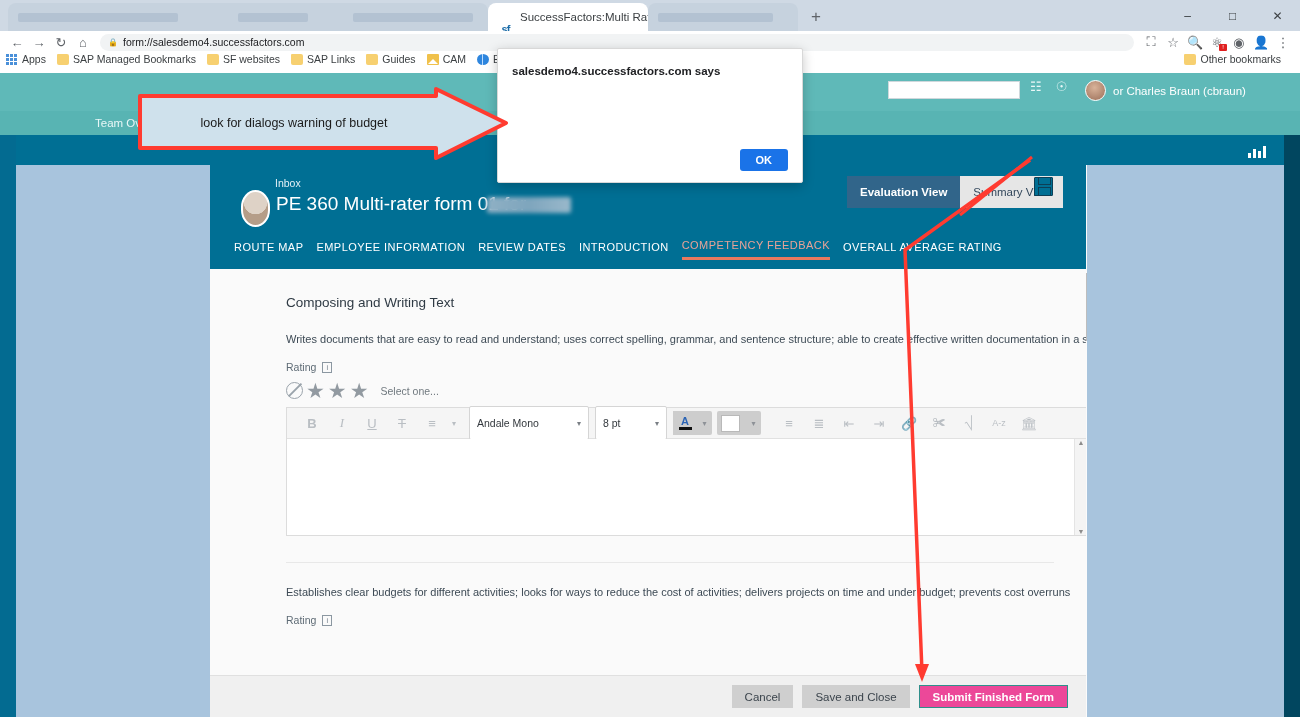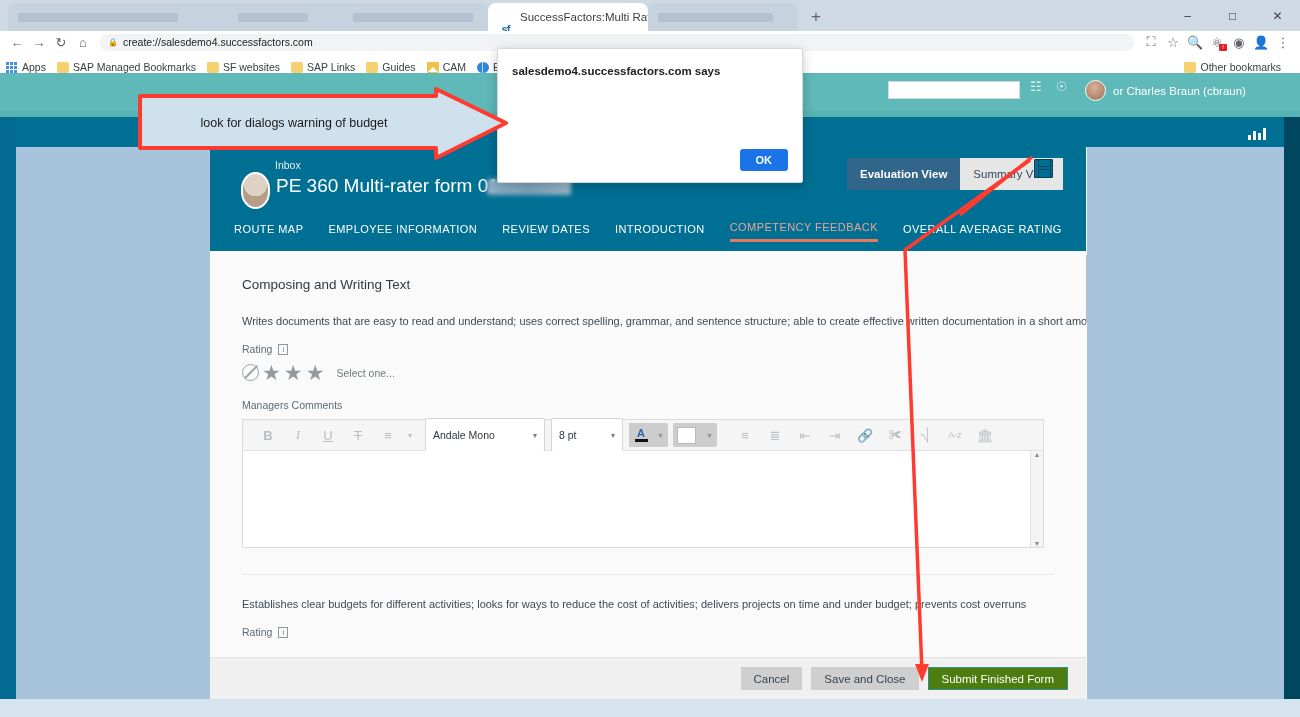--- a/index.html
+++ b/index.html
@@ -64,21 +64,21 @@
   #addr-right { display:flex; align-items:center; flex:0 0 auto; }
   .badge-dot {
     position:absolute; right:1px; bottom:2px; width:8px; height:7px; background:#e02020;
     border-radius:1px; font-size:6px; color:#fff; line-height:7px; text-align:center;
   }
   .ext-ic { position:relative; }
 
   
   #bookmarks-bar {
     position:absolute; left:0; top:53px; width:1300px; height:20px;
-    background:#ffffff; display:flex; align-items:flex-end; padding:0 6px;
+    background:#ffffff; display:flex; align-items:flex-start; padding:0 6px;
     font-size:10.5px; color:#3c4043;
   }
   .bm { display:flex; align-items:center; margin-right:11px; white-space:nowrap; }
   .bm .fi { width:12px; height:11px; margin-right:4px; flex:0 0 auto; }
   .fi.folder { background:#f7d070; border-radius:1px 2px 2px 2px; }
   .fi.grid {
     display:grid; grid-template-columns:repeat(3,3px); grid-template-rows:repeat(3,3px);
     gap:1px;
   }
   .fi.grid i { background:#4a90d9; display:block; }
@@ -108,21 +108,21 @@
   }
   #sf-user-label { margin-left:7px; color:#ffffff; font-size:11.5px; white-space:nowrap; }
 
   #sf-navbar {
     position:absolute; left:0; top:38px; width:1300px; height:24px; background:#58b4b3;
     display:flex; align-items:center; padding-left:22px; gap:27px;
   }
   .sf-nav-item { font-size:11.5px; color:#e8f7f7; white-space:nowrap; }
   .sf-nav-item.active { color:#ffffff; font-weight:bold;margin-top:36px; }
 
-  #sf-body { position:absolute; left:0; top:44px; width:1300px; height:582px; background:#a8c4dd; }
+  #sf-body { position:absolute; left:0; top:62px; width:1300px; height:582px; background:#a8c4dd; }
   #sf-rail-left { position:absolute; left:0; top:0; width:16px; height:582px; background:#036b91; }
   #sf-rail-right { position:absolute; left:1284px; top:0; width:16px; height:582px; background:#01465f; }
   #sf-strip {
     position:absolute; left:16px; top:0; width:1268px; height:30px; background:#006f94;
   }
   #chart-icon-wrap {
     position:absolute; right:18px; top:7px; width:18px; height:16px;
     display:flex; align-items:flex-end; gap:2px;
   }
   #chart-icon-wrap i { display:block; width:3px; background:#ffffff; }
@@ -144,21 +144,21 @@
     border:2px solid #ffffff;
   }
   #form-title {
     position:absolute; left:66px; top:28px; font-size:19px; color:#ffffff; white-space:nowrap;
   }
   #form-title-redact {
     position:absolute; left:277px; top:32px; width:84px; height:16px;
     background:linear-gradient(90deg,#8fb0c4,#7ea5bd,#9ab9cb); filter:blur(2px); border-radius:2px;
   }
   #form-tabs {
-    position:absolute; left:24px; top:74px; display:flex; align-items:center; gap:25px;
+    position:absolute; left:24px; top:74px; display:flex; align-items:center; gap:13px;
   }
   .form-tab { font-size:11px; letter-spacing:.45px; color:#ffffff; white-space:nowrap; padding-bottom:6px;}
   .form-tab.active { color:#e8a398; border-bottom:3px solid #e8795f; }
 
   #view-toggle { position:absolute; left:637px; top:11px; display:flex; }
   .view-btn {
     height:25px; padding:16px 13px; display:flex; align-items:center; font-size:11.5px;
     white-space:nowrap;
   }
   .view-btn.active { background:#31658a; color:#ffffff; font-weight:bold; }
@@ -171,21 +171,21 @@
     content:""; position:absolute; left:3px; top:0px; width:11px; height:6px;
     background:#006f94; border:1.4px solid #0d3f56; border-top:none;
   }
   #save-icon-btn::after {
     content:""; position:absolute; left:3px; bottom:0px; width:11px; height:7px;
     border:1.4px solid #0d3f56; border-bottom:none; background:#006f94;
   }
 
   #form-scroll {
     position:absolute; left:0; top:104px; width:876px; height:448px;
-    background:#fafafa; overflow:hidden;
+    background:#fafafa; overflow:hidden;padding-left:44px;
   }
   .section { position:relative; background:#fafafa; padding:0 32px; }
   .section-title { font-size:13.5px; color:#2f3a44; padding-top:26px; }
   .section-desc { font-size:11px; color:#3d4a55; padding-top:23px; white-space:nowrap; }
   .rating-label { font-size:10.5px; color:#5e6b75; padding-top:16px; display:flex; align-items:center; gap:6px;}
   .info-glyph {
     width:10px; height:11px; border:1px solid #8b97a1; display:inline-flex;
     align-items:center; justify-content:center; font-size:7px; color:#6b7884; font-style:normal;
   }
   .stars-row { display:flex; align-items:center; gap:3px; padding-top:9px; }
@@ -243,21 +243,21 @@
   #button-bar {
     position:absolute; left:194px; top:510px; width:876px; height:42px;
     background:#f0f0f0; border-top:1px solid #e0e0e0;
     display:flex; align-items:center; justify-content:flex-end; gap:9px; padding-right:18px;
   }
   .btn {
     height:23px; padding:0 13px; display:flex; align-items:center; font-size:11.5px;
     border-radius:0; white-space:nowrap;
   }
   .btn.grey { background:#cfcfcf; color:#3b444c; }
-  .btn.teal { background:#4d7c0f; color:#ffffff; border:1.8px solid #2f8f8b; font-weight:normal;}
+  .btn.teal { background:#ec4899; color:#ffffff; border:1.8px solid #2f8f8b; font-weight:bold;}
 
   
   #js-dialog {
     position:absolute; left:497px; top:48px; width:306px; height:135px;
     background:#ffffff; border:1px solid #d8d8d8; border-radius:2px;
     box-shadow:0 3px 12px rgba(0,0,0,.22); z-index:40;
   }
   #dlg-origin { position:absolute; left:14px; top:16px; font-size:11.5px; color:#202124; font-weight:bold;}
   #dlg-body { position:absolute; left:14px; top:36px; width:278px; font-size:10.5px;
     color:#3c4043; line-height:15px; }
@@ -312,21 +312,21 @@
     </div>
   </div>
 
   <div id="addr-bar">
     <span class="nav-ic">←</span>
     <span class="nav-ic">→</span>
     <span class="nav-ic">↻</span>
     <span class="nav-ic">⌂</span>
     <div id="omnibox">
       <span id="lock-icon">🔒</span>
-      <span>create://salesdemo4.successfactors.com</span>
+      <span>form://salesdemo4.successfactors.com</span>
     </div>
     <div id="addr-right">
       <span class="nav-ic">⛶</span>
       <span class="nav-ic">☆</span>
       <span class="nav-ic">🔍</span>
       <span class="nav-ic ext-ic">⚛
         <span class="badge-dot">!</span>
       </span>
       <span class="nav-ic">◉</span>
       <span class="nav-ic">👤</span>
@@ -452,21 +452,20 @@
                 <span>Rating</span>
                 <i class="info-glyph">i</i>
               </div>
               <div class="stars-row">
                 <span class="no-sym"></span>
                 <span class="star">★</span>
                 <span class="star">★</span>
                 <span class="star">★</span>
                 <span class="select-one">Select one...</span>
               </div>
-              <div class="comments-label">Managers Comments</div>
 
               <div class="editor">
                 <div class="editor-toolbar">
                   <span class="tb-btn" style="font-weight:bold">B</span>
                   <span class="tb-btn" style="font-style:italic;font-family:'Liberation Serif',serif">I</span>
                   <span class="tb-btn" style="text-decoration:underline">U</span>
                   <span class="tb-btn" style="text-decoration:line-through">T</span>
                   <span class="tb-btn">≡</span>
                   <span class="tb-btn" style="font-size:8px;width:14px">▾</span>
                   <span class="tb-sep"></span>

